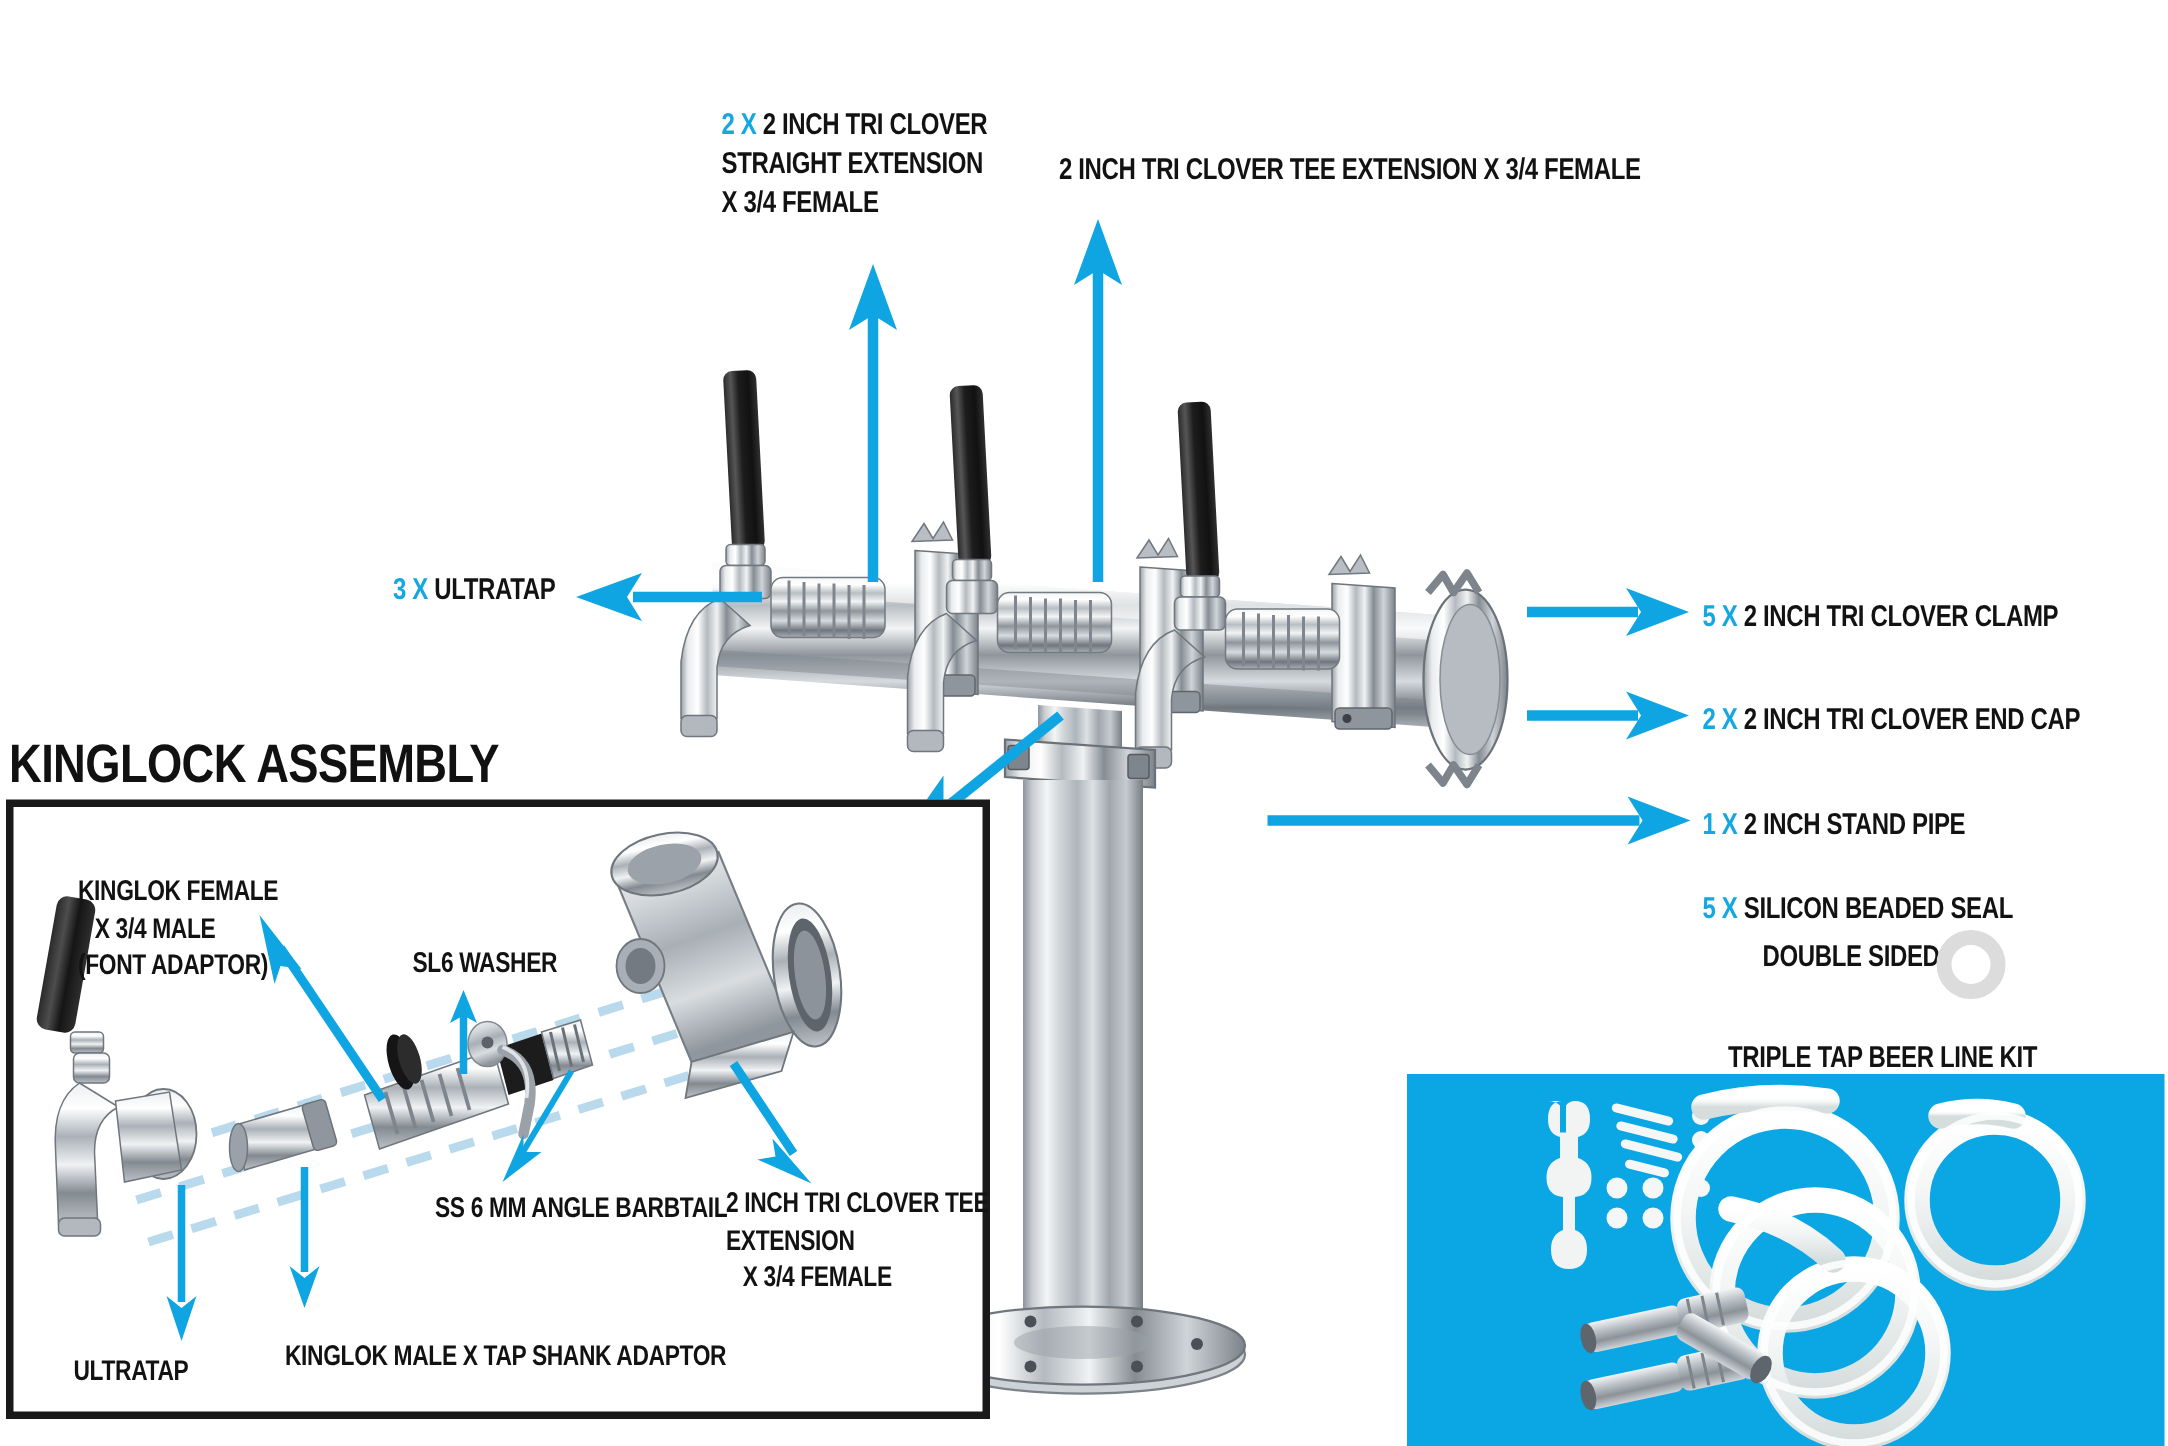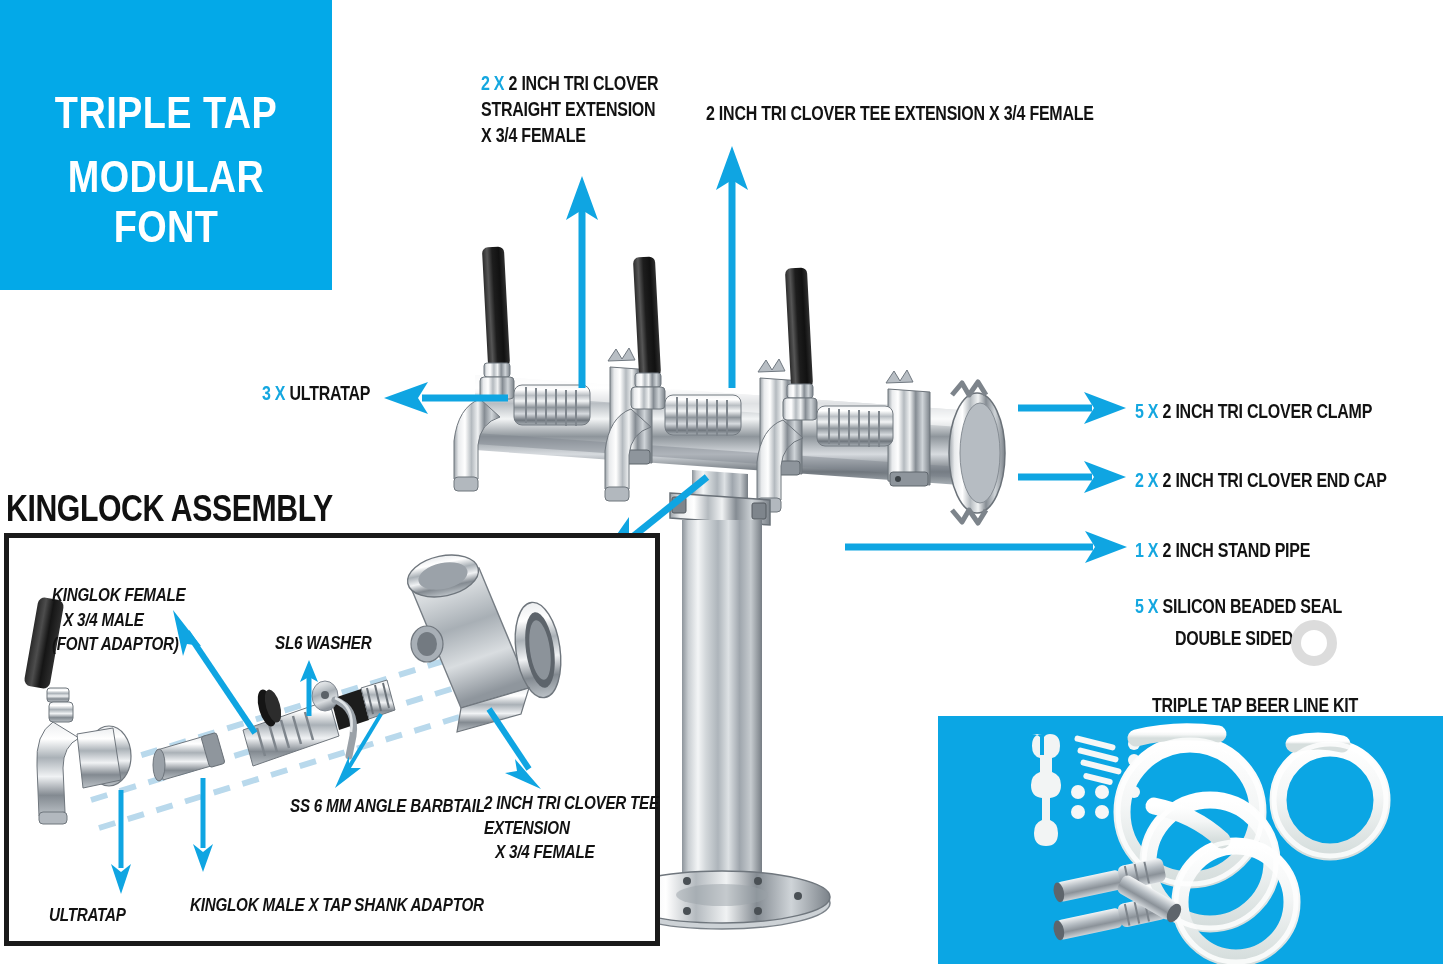--- a/index.html
+++ b/index.html
@@ -59,21 +59,20 @@
     transform: scaleX(0.84);
     transform-origin: left center;
   }
 
   
   #kinglock-box {
     position: absolute; left: 4px; top: 533px;
     width: 656px; height: 413px;
     border: 5px solid #1a1a1a;
     background: #ffffff;
-    font-style: italic;
   }
 
   
   #beerline-box {
     position: absolute; left: 938px; top: 716px;
     width: 505px; height: 248px;
     background: #0BA6E4;
     overflow: hidden;
   }
 
@@ -91,24 +90,20 @@
   }
 
   
   .photo { position: absolute; }
 </style>
 </head>
 <body>
 
 <div id="stage">
 
-  <div id="title-block">
-    <div class="t-line" id="t1">TRIPLE TAP</div>
-    <div class="t-line" id="t2">MODULAR FONT</div>
-  </div>
 
   <div class="photo" style="left:440px; top:235px; width:620px; height:700px;">
     <svg width="620" height="700" viewBox="0 0 620 700">
       <defs>
         <linearGradient id="chrome" x1="0" y1="0" x2="0" y2="1">
           <stop offset="0%" stop-color="#f4f5f6"></stop>
           <stop offset="12%" stop-color="#ffffff"></stop>
           <stop offset="26%" stop-color="#b9bec3"></stop>
           <stop offset="40%" stop-color="#f2f4f5"></stop>
           <stop offset="56%" stop-color="#8e959b"></stop>

